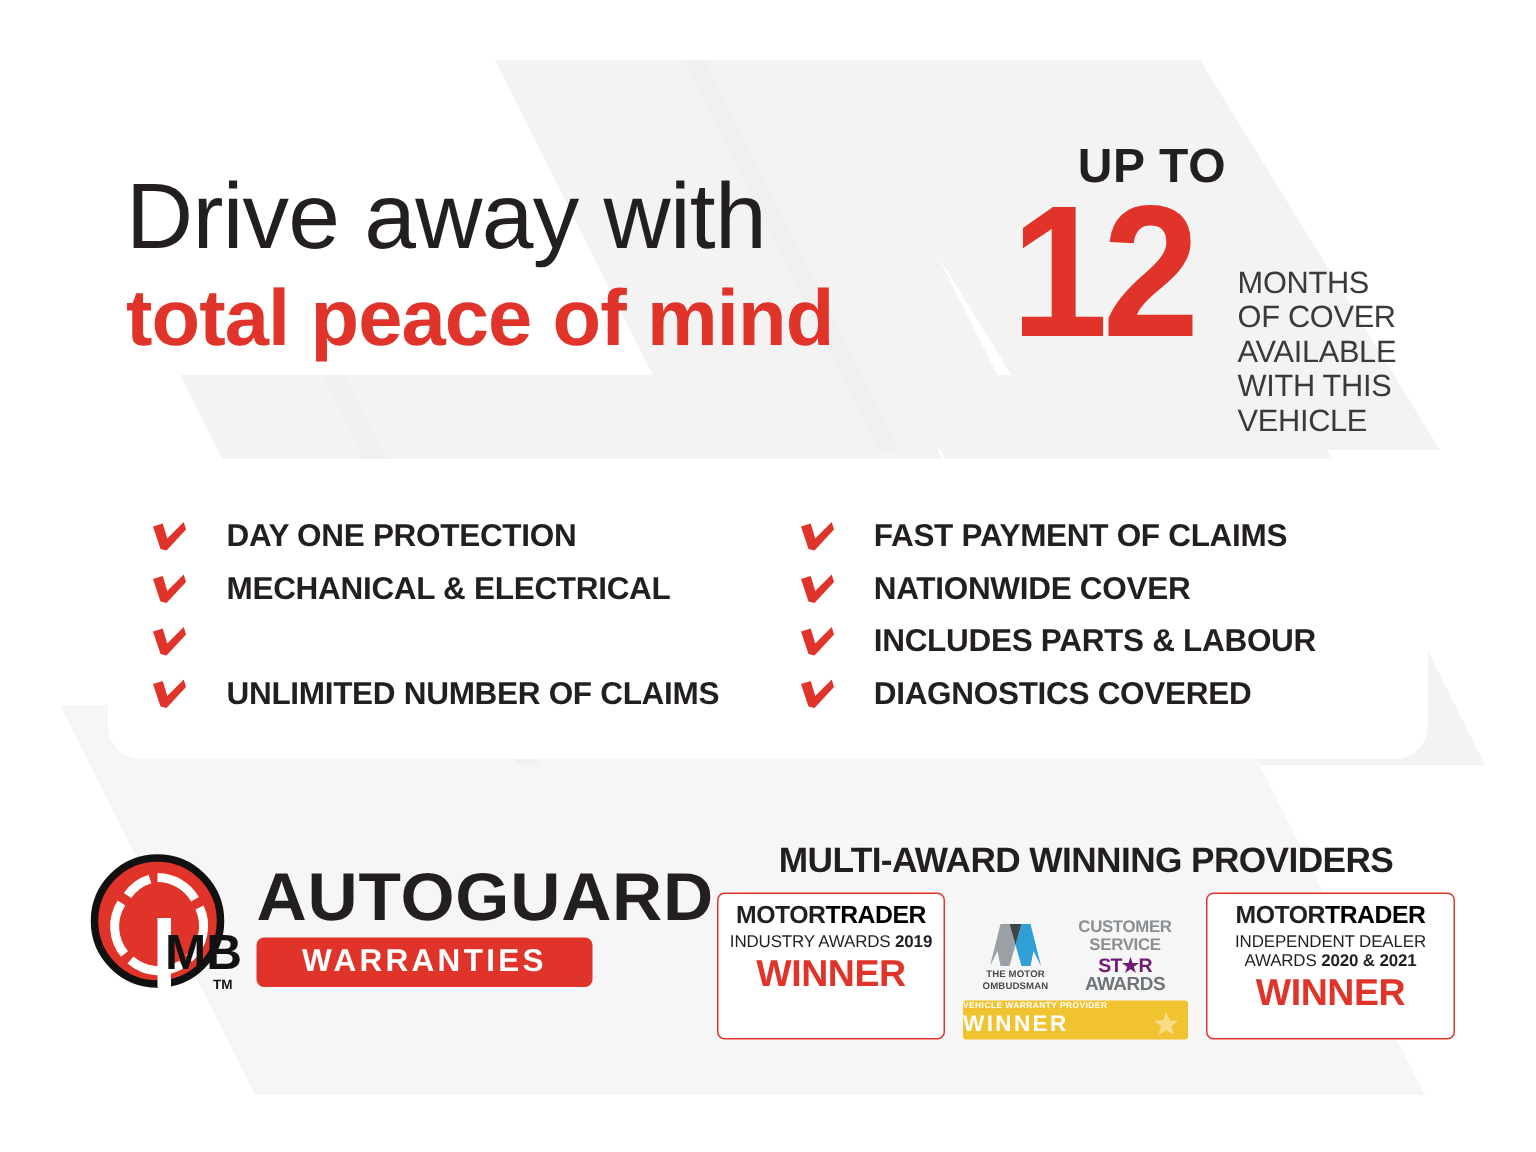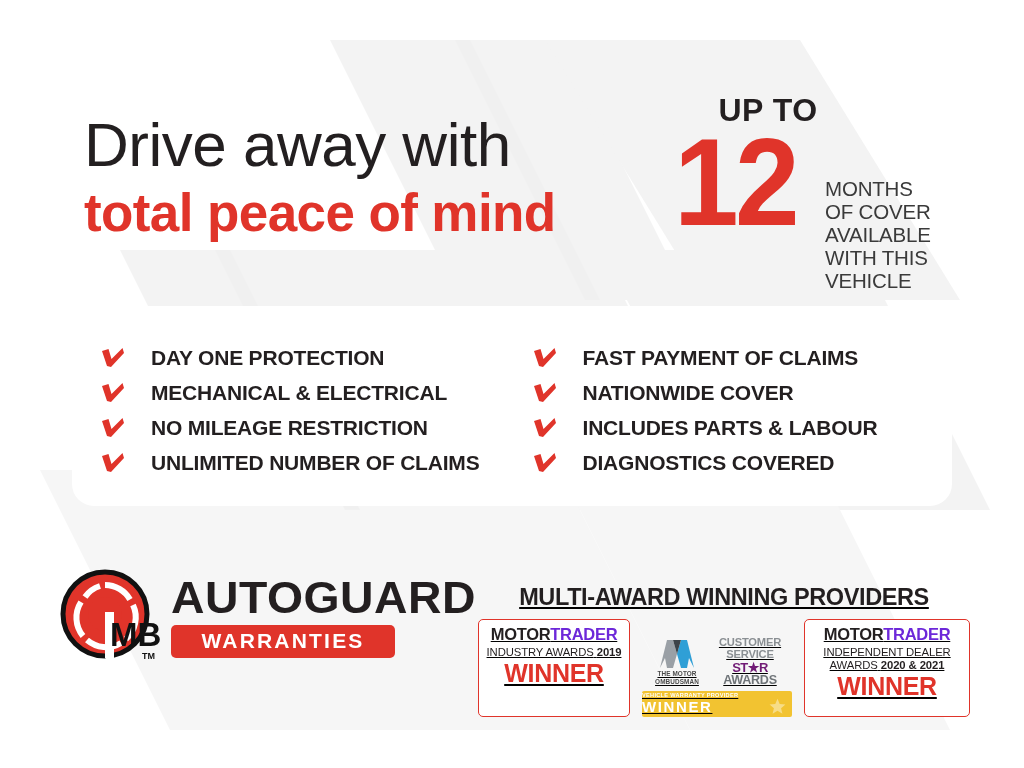--- a/index.html
+++ b/index.html
@@ -170,23 +170,22 @@
     font-size: 21px;
     font-weight: 700;
     color: #ffffff;
     letter-spacing: 2.2px;
   }
 
   
   .awards {
     position: absolute;
     left: 478px;
-    top: 584px;
+    top: 560px;
     width: 492px;
-    text-decoration: underline;
   }
   .awards-title {
     font-size: 23.5px;
     font-weight: 700;
     color: #231f20;
     letter-spacing: -0.4px;
     text-align: center;
     white-space: nowrap;
   }
   .awards-row {
@@ -205,21 +204,21 @@
     box-sizing: border-box;
     text-align: center;
   }
   .mt-brand {
     font-size: 16.5px;
     font-weight: 700;
     line-height: 1;
     letter-spacing: -0.3px;
   }
   .mt-brand .mt-a { color: #231f20; }
-  .mt-brand .mt-b { color: #6d28d9; }
+  .mt-brand .mt-b { color: #000000; }
   .mt-sub {
     margin-top: 3px;
     font-size: 11.3px;
     font-weight: 400;
     color: #231f20;
     line-height: 1.18;
     letter-spacing: -0.1px;
   }
   .mt-sub b { font-weight: 700; }
   .mt-winner {
@@ -365,21 +364,20 @@
       <div class="feature-item">
         <svg class="check-icon" viewBox="0 0 26 22">
             <path d="M2 4 L8.5 2 L11.5 12 L22.5 1 L24 6 L11 20 L7 19 Z" fill="#e0342a"></path>
           </svg>
         <span class="feature-label">MECHANICAL &amp; ELECTRICAL</span>
       </div>
       <div class="feature-item">
         <svg class="check-icon" viewBox="0 0 26 22">
             <path d="M2 4 L8.5 2 L11.5 12 L22.5 1 L24 6 L11 20 L7 19 Z" fill="#e0342a"></path>
           </svg>
-        <span class="feature-label">NO MILEAGE RESTRICTION</span>
       </div>
       <div class="feature-item">
         <svg class="check-icon" viewBox="0 0 26 22">
             <path d="M2 4 L8.5 2 L11.5 12 L22.5 1 L24 6 L11 20 L7 19 Z" fill="#e0342a"></path>
           </svg>
         <span class="feature-label">UNLIMITED NUMBER OF CLAIMS</span>
       </div>
     </div>
     <div class="feature-col right">
       <div class="feature-item">

